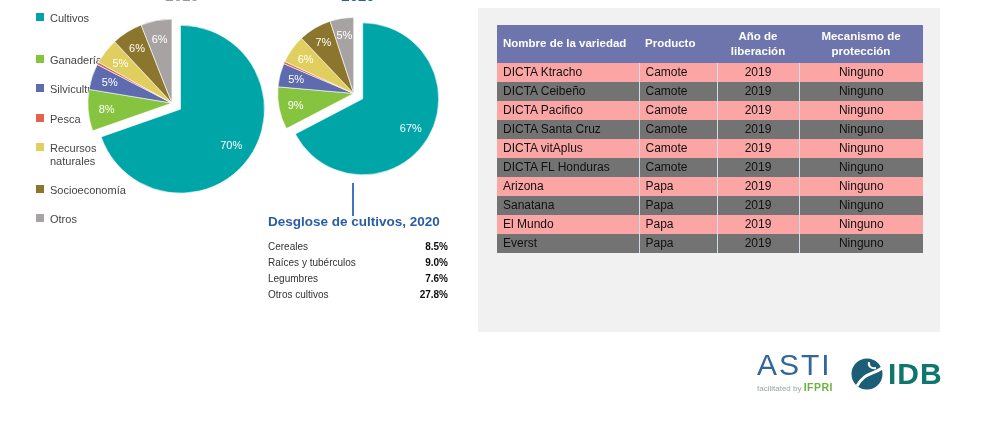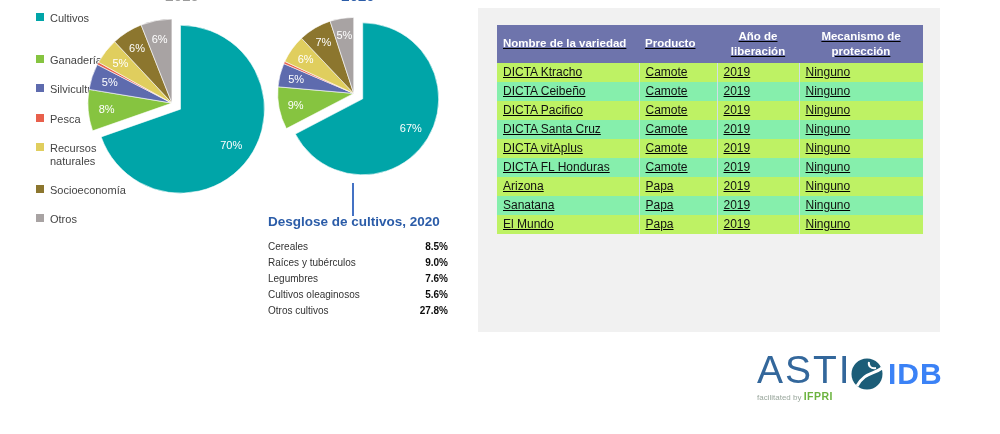--- a/index.html
+++ b/index.html
@@ -21,43 +21,43 @@
   #pie2{left:272px;top:14px;}
   .pie-label{font-size:11px;fill:#ffffff;}
   .connector{position:absolute;left:352px;top:183px;width:2px;height:33px;background:#4472c4;}
   
   .desglose{position:absolute;left:268px;top:214px;width:180px;}
   .desglose h3{margin:0 0 9px 0;font-size:13.5px;color:#2b5ca8;white-space:nowrap;}
   .bd-row{display:flex;justify-content:space-between;font-size:10px;color:#333;padding:2.5px 0;}
   .bd-row b{color:#0d0d0d;}
   
   .panel{position:absolute;left:478px;top:8px;width:462px;height:324px;background:#f1f1f1;}
-  table.vtable{position:absolute;left:497px;top:25px;width:426px;border-collapse:collapse;table-layout:fixed;text-decoration:underline;}
+  table.vtable{position:absolute;left:497px;top:25px;width:426px;border-collapse:collapse;table-layout:fixed;}
   .vtable th{
     background:#6e74ac;color:#ffffff;font-weight:bold;font-size:11.5px;
     padding:4px 6px;line-height:1.3;vertical-align:middle;height:28px;
   }
   .vtable th.c0{text-align:left;white-space:nowrap;}
   .vtable th.c1{text-align:left;}
   .vtable th.c2,.vtable th.c3{text-align:center;margin-top:12px;}
   .vtable td{
     font-size:12px;color:#111;padding:2px 6px;line-height:15px;
     border-right:1px solid rgba(150,185,215,0.35);overflow:hidden;white-space:nowrap;
   }
   .vtable td:last-child{border-right:none;}
-  .vtable td.c2,.vtable td.c3{text-align:left;margin-left:44px;}
-  .vtable tr.odd td{background:#bef264;}
-  .vtable tr.even td{background:#86efac;}
+  .vtable td.c2,.vtable td.c3{text-align:center;margin-left:44px;}
+  .vtable tr.odd td{background:#fca5a5;}
+  .vtable tr.even td{background:#737373;}
   
   .asti{position:absolute;left:757px;top:350px;}
-  .asti .word{font-size:39px;color:#33679b;letter-spacing:2px;line-height:1;}
+  .asti .word{font-size:30px;color:#33679b;letter-spacing:2px;line-height:1;}
   .asti .tag{font-size:8px;color:#9aa79d;margin-top:1px;}
   .asti .tag b{font-size:10.5px;color:#6cb33f;letter-spacing:0.5px;}
   .idb{position:absolute;left:849px;top:356px;display:flex;align-items:center;gap:3px;}
-  .idb .word{font-size:30px;font-weight:bold;color:#3b82f6;letter-spacing:1px;line-height:1;}
+  .idb .word{font-size:30px;font-weight:bold;color:#0f766e;letter-spacing:1px;line-height:1;}
 </style>
 </head>
 <body>
 
 <div class="legend" id="legend">
     <div class="legend-item">
       <span class="swatch" style="background: rgb(0, 165, 168);"></span>
       <span>Cultivos</span>
     </div>
     <div class="legend-item">
@@ -131,24 +131,20 @@
       </div>
       <div class="bd-row">
         <span>Raíces y tubérculos</span>
         <b>9.0%</b>
       </div>
       <div class="bd-row">
         <span>Legumbres</span>
         <b>7.6%</b>
       </div>
       <div class="bd-row">
-        <span>Cultivos oleaginosos</span>
-        <b>5.6%</b>
-      </div>
-      <div class="bd-row">
         <span>Otros cultivos</span>
         <b>27.8%</b>
       </div>
     </div>
 </div>
 
 <div class="panel"></div>
 <table class="vtable">
   <colgroup>
     <col style="width:142px">
@@ -212,20 +208,26 @@
         <td class="c1">Papa</td>
         <td class="c2">2019</td>
         <td class="c3">Ninguno</td>
       </tr>
       <tr class="odd">
         <td class="c0">El Mundo</td>
         <td class="c1">Papa</td>
         <td class="c2">2019</td>
         <td class="c3">Ninguno</td>
       </tr>
+      <tr class="even">
+        <td class="c0">Everst</td>
+        <td class="c1">Papa</td>
+        <td class="c2">2019</td>
+        <td class="c3">Ninguno</td>
+      </tr>
     </tbody>
 </table>
 
 <div class="asti">
   <div class="word">ASTI</div>
   <div class="tag"><span>facilitated by </span><b>IFPRI</b></div>
 </div>
 
 <div class="idb">
   <svg width="36" height="36" viewBox="0 0 36 36">

